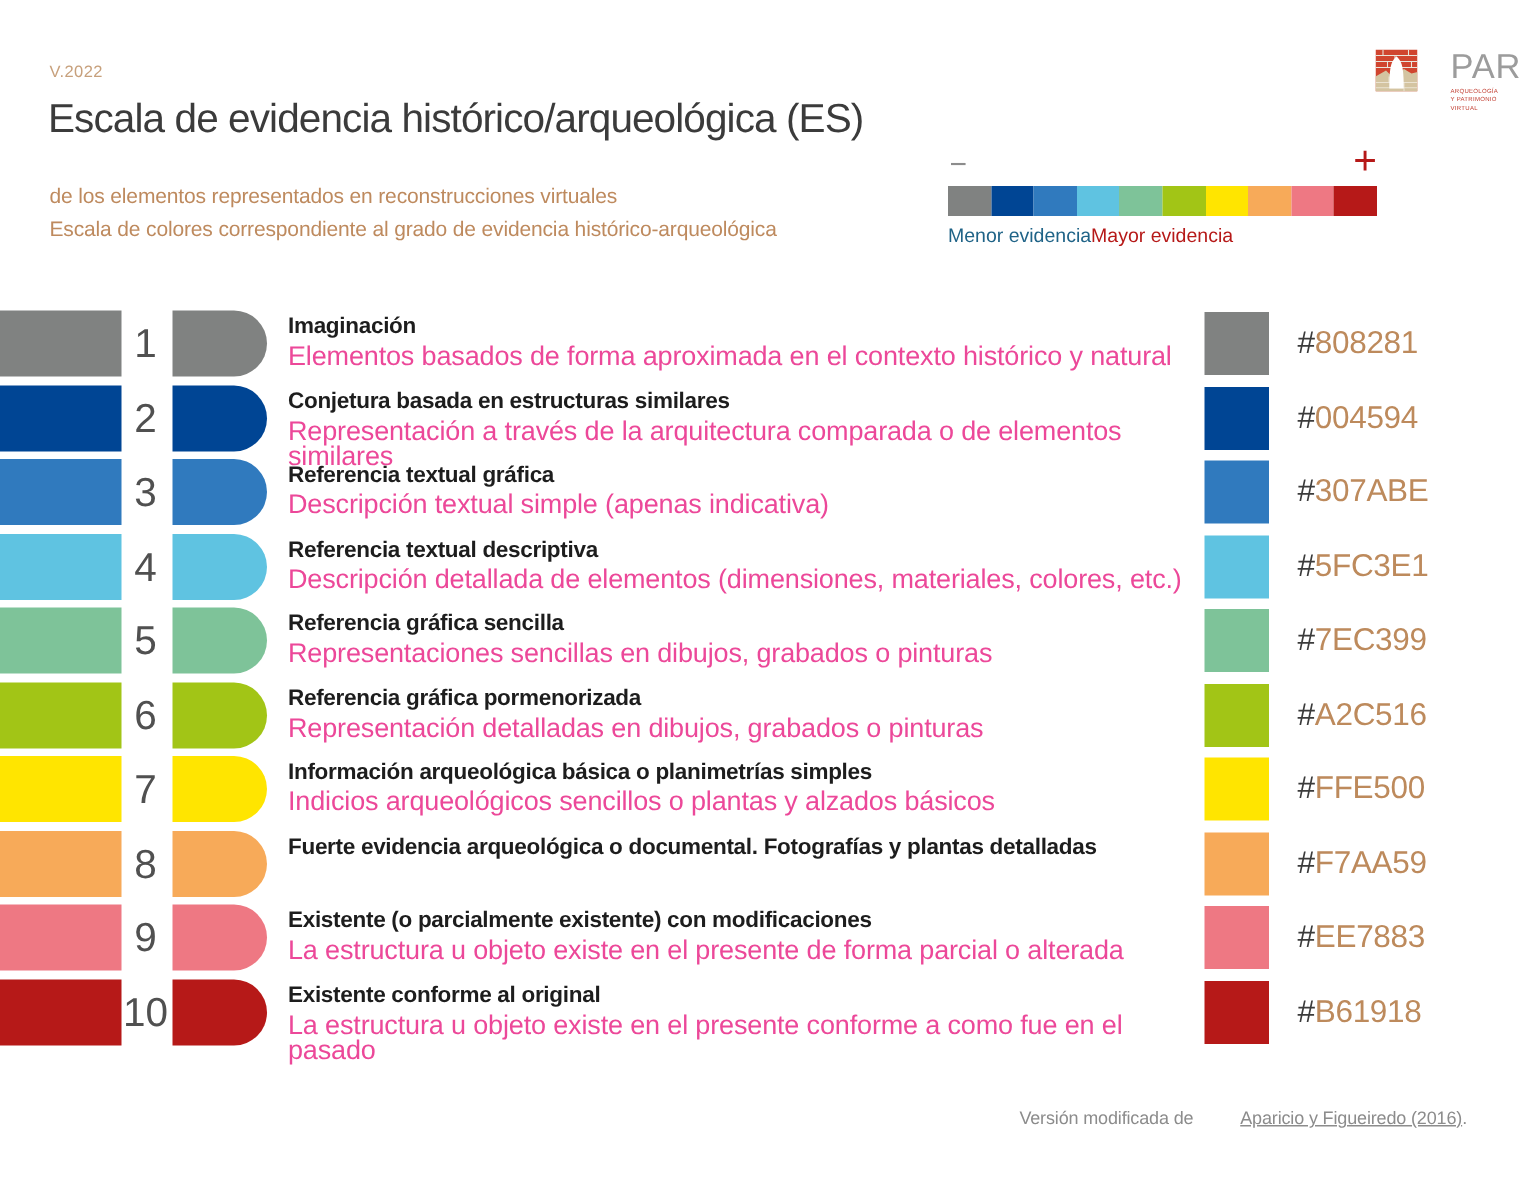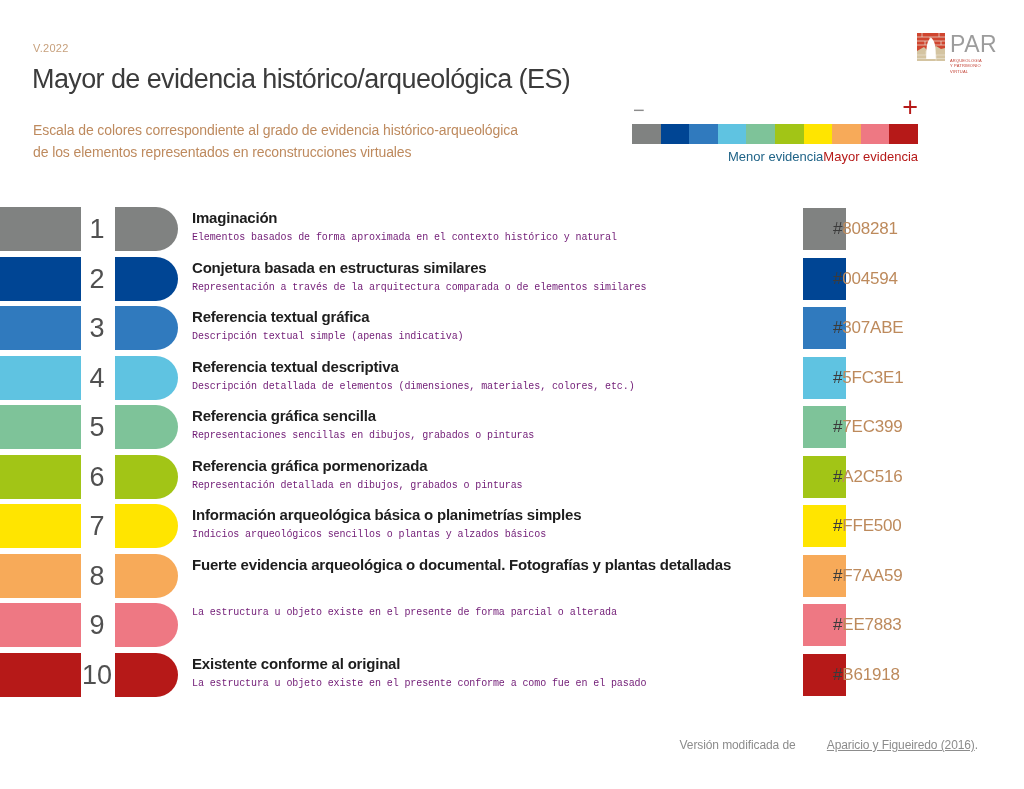--- a/index.html
+++ b/index.html
@@ -5,58 +5,58 @@
   html,body{margin:0;padding:0;}
   body{
     width:1024px;height:789px;position:relative;background:#ffffff;
     font-family:"Liberation Sans", sans-serif;overflow:hidden;
   }
   
   .version{position:absolute;left:33px;top:42px;font-size:11px;color:#C7A07C;letter-spacing:.3px;}
   .page-title{position:absolute;left:32px;top:64px;font-size:27px;color:#3B3B3B;letter-spacing:-.6px;font-weight:400;}
   .subtitle{position:absolute;left:33px;top:120px;font-size:14px;color:#BE8A5E;line-height:1.55;letter-spacing:-.1px;}
   
-  .logo{position:absolute;left:917px;top:33px;display:flex;gap:5px;}
+  .logo{position:absolute;left:917px;top:33px;display:flex;gap:22px;}
   .logo-icon{width:28px;height:28px;display:block;}
   .logo-text{line-height:1;}
   .logo-par{font-size:23px;color:#9C9C9C;letter-spacing:.5px;}
   .logo-sub{margin-top:2px;font-size:4px;line-height:1.35;color:#C13B2E;letter-spacing:.2px;}
   
   .scale{position:absolute;left:632px;top:98px;width:286px;}
   .scale-minus{position:absolute;left:1px;top:2px;font-size:20px;color:#8C8C8C;line-height:1;}
   .scale-plus{position:absolute;right:0;top:-4px;font-size:27px;color:#B61918;line-height:1;font-weight:400;}
   .scale-bar{position:absolute;left:0;top:26px;width:286px;height:20px;display:flex;}
   .scale-bar .seg{flex:1;height:100%;}
-  .scale-labels{position:absolute;left:0;top:51px;width:286px;display:flex;justify-content:flex-end;font-size:13px;}
+  .scale-labels{position:absolute;left:0;top:51px;width:286px;display:flex;justify-content:flex-start;font-size:13px;}
   
   .rows{position:absolute;left:0;top:0;width:1024px;height:789px;}
   .row{position:absolute;left:0;width:1024px;height:44px;}
   .row-left-bar{position:absolute;left:0;top:0;width:81px;height:44px;}
   .row-number{position:absolute;left:80px;top:0;width:34px;height:44px;line-height:44px;text-align:center;
               font-size:27px;color:#505050;}
   .row-pill{position:absolute;left:115px;top:0;width:63px;height:44px;border-radius:0 22px 22px 0;}
   .row-text{position:absolute;left:192px;top:0;width:600px;}
   .row-title{font-size:15px;font-weight:700;color:#1D1D1D;letter-spacing:-.2px;line-height:21px;}
-  .row-desc{font-size:10px;color:#701a75;line-height:17px;margin-top:1px;letter-spacing:-.1px;font-family:Liberation Mono, monospace;}
+  .row-desc{font-size:18px;color:#ec4899;line-height:17px;margin-top:1px;letter-spacing:-.1px;}
   .row-swatch{position:absolute;left:803px;top:1px;width:43px;height:42px;}
-  .row-hex{position:absolute;left:833px;top:0;height:44px;line-height:44px;font-size:17px;letter-spacing:-.2px;}
+  .row-hex{position:absolute;left:865px;top:0;height:44px;line-height:44px;font-size:21px;letter-spacing:-.2px;}
   .row-hex .hash{color:#3B3B3B;}
   .row-hex .digits{color:#BD8A5C;}
   
   .footer{position:absolute;right:46px;top:736px;text-align:right;font-size:12px;color:#8C8C8C;line-height:1.6;letter-spacing:-.1px;}
   .footer .link{text-decoration:underline;cursor:pointer;margin-left:28px;}
 </style>
 </head>
 <body>
 
 <div class="version">V.2022</div>
-<h1 class="page-title" style="margin:0;">Mayor de evidencia histórico/arqueológica (ES)</h1>
+<h1 class="page-title" style="margin:0;">Escala de evidencia histórico/arqueológica (ES)</h1>
 <div class="subtitle">
+  <div>de los elementos representados en reconstrucciones virtuales</div>
   <div>Escala de colores correspondiente al grado de evidencia histórico-arqueológica</div>
-  <div>de los elementos representados en reconstrucciones virtuales</div>
 </div>
 
 <div class="logo">
   <svg class="logo-icon" viewBox="0 0 28 28">
     <rect x="0" y="0" width="28" height="28" fill="#D0452F"></rect>
     <g stroke="#E9E6DC" stroke-width="0.7">
       <line x1="0" y1="4" x2="28" y2="4"></line>
         <line x1="0" y1="8" x2="28" y2="8"></line>
       <line x1="0" y1="12" x2="28" y2="12"></line>
         <line x1="5" y1="0" x2="5" y2="4"></line>
@@ -160,21 +160,21 @@
     </div>
     <div class="row-swatch" style="background: rgb(126, 195, 153);"></div>
     <div class="row-hex"><span class="hash">#</span><span class="digits">7EC399</span></div>
   </div>
     <div class="row" style="top: 455px;">
     <div class="row-left-bar" style="background: rgb(162, 197, 22);"></div>
     <div class="row-number">6</div>
     <div class="row-pill" style="background: rgb(162, 197, 22);"></div>
     <div class="row-text">
       <div class="row-title">Referencia gráfica pormenorizada</div>
-      <div class="row-desc">Representación detallada en dibujos, grabados o pinturas</div>
+      <div class="row-desc">Representación detalladas en dibujos, grabados o pinturas</div>
     </div>
     <div class="row-swatch" style="background: rgb(162, 197, 22);"></div>
     <div class="row-hex"><span class="hash">#</span><span class="digits">A2C516</span></div>
   </div>
     <div class="row" style="top: 504px;">
     <div class="row-left-bar" style="background: rgb(255, 229, 0);"></div>
     <div class="row-number">7</div>
     <div class="row-pill" style="background: rgb(255, 229, 0);"></div>
     <div class="row-text">
       <div class="row-title">Información arqueológica básica o planimetrías simples</div>
@@ -191,20 +191,21 @@
       <div class="row-title">Fuerte evidencia arqueológica o documental. Fotografías y plantas detalladas</div>
     </div>
     <div class="row-swatch" style="background: rgb(247, 170, 89);"></div>
     <div class="row-hex"><span class="hash">#</span><span class="digits">F7AA59</span></div>
   </div>
     <div class="row" style="top: 603px;">
     <div class="row-left-bar" style="background: rgb(238, 120, 131);"></div>
     <div class="row-number">9</div>
     <div class="row-pill" style="background: rgb(238, 120, 131);"></div>
     <div class="row-text">
+      <div class="row-title">Existente (o parcialmente existente) con modificaciones</div>
       <div class="row-desc">La estructura u objeto existe en el presente de forma parcial o alterada</div>
     </div>
     <div class="row-swatch" style="background: rgb(238, 120, 131);"></div>
     <div class="row-hex"><span class="hash">#</span><span class="digits">EE7883</span></div>
   </div>
     <div class="row" style="top: 653px;">
     <div class="row-left-bar" style="background: rgb(182, 25, 24);"></div>
     <div class="row-number">10</div>
     <div class="row-pill" style="background: rgb(182, 25, 24);"></div>
     <div class="row-text">

